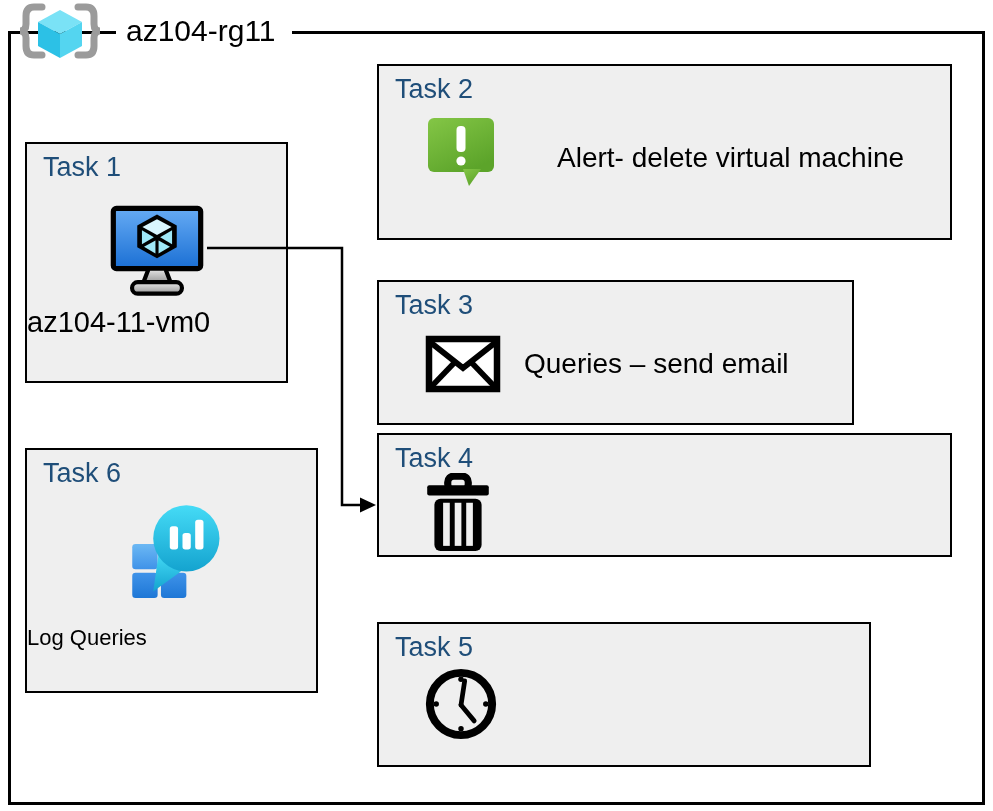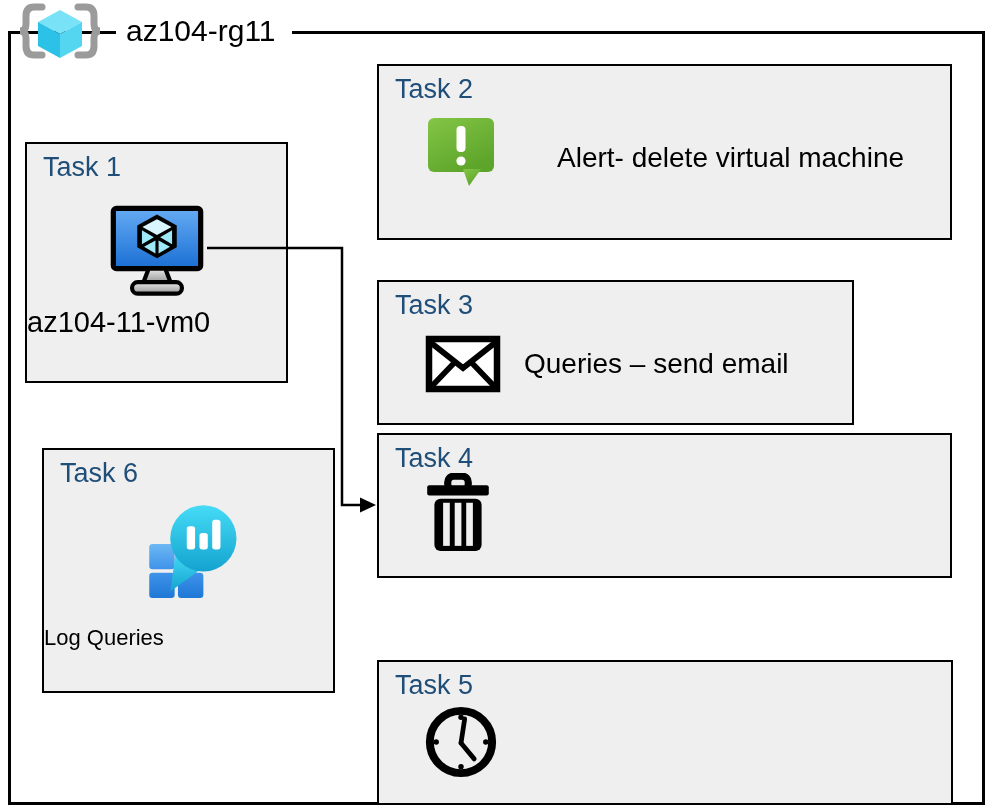--- a/index.html
+++ b/index.html
@@ -11,25 +11,25 @@
   .rg-frame{position:absolute;left:8px;top:31px;width:971px;height:768px;border:3px solid #000;background:transparent;}
   .rg-header{position:absolute;left:12px;top:2px;height:60px;display:flex;align-items:flex-start;z-index:4;}
   .rg-icon{width:96px;height:58px;flex:0 0 auto;}
   .rg-label{
     position:relative;margin-left:8px;background:#ffffff;padding:0 16px 0 10px;
     font-size:30px;line-height:58px;color:#000;white-space:nowrap;
   }
   
   .box{position:absolute;background:#efefef;border:2px solid #000;box-sizing:border-box;z-index:2;}
   .box-task1{left:25px;top:142px;width:263px;height:241px;}
-  .box-task6{left:25px;top:448px;width:293px;height:245px;margin-left:17px;}
+  .box-task6{left:25px;top:448px;width:293px;height:245px;}
   .box-task2{left:377px;top:64px;width:575px;height:176px;padding-left:24px;}
   .box-task3{left:377px;top:243px;width:477px;height:145px;margin-top:37px;}
-  .box-task4{left:377px;top:433px;width:575px;height:145px;}
-  .box-task5{left:377px;top:660px;width:576px;height:145px;}
+  .box-task4{left:377px;top:433px;width:575px;height:124px;}
+  .box-task5{left:377px;top:622px;width:494px;height:145px;}
   .task-title{position:absolute;left:16px;top:8px;font-size:27px;color:#1f4e79;white-space:nowrap;}
   
   .v-icon{position:absolute;left:50%;transform:translateX(-50%);}
   .v-label{position:absolute;left:0;width:100%;font-size:29px;color:#000;}
   
   .h-icon{position:absolute;}
   .h-label{position:absolute;left:145px;transform:translateY(-50%);font-size:28px;color:#000;white-space:nowrap;}
   
   .connector{position:absolute;left:0;top:0;width:993px;height:811px;z-index:3;pointer-events:none;}
 </style>

